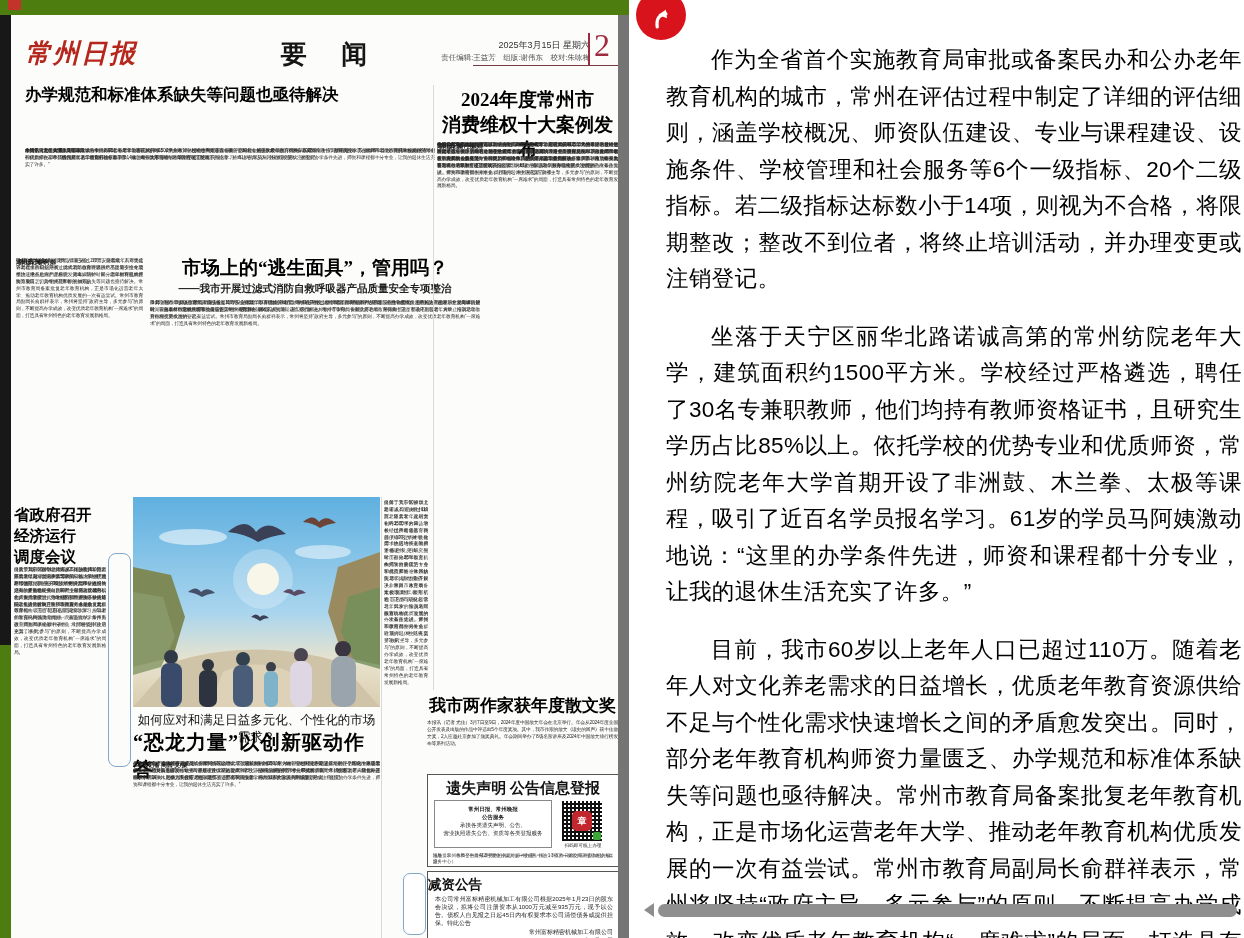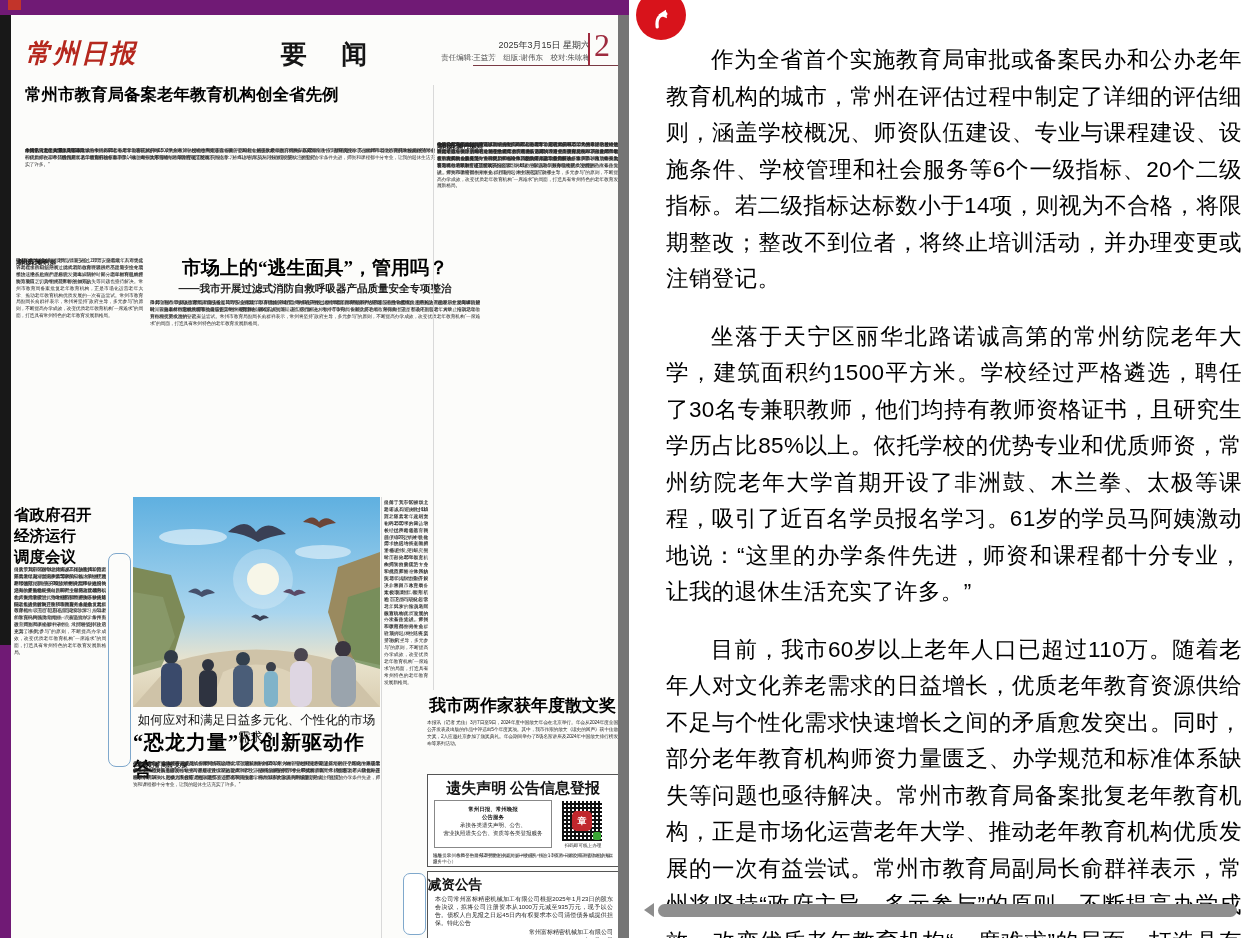--- a/index.html
+++ b/index.html
@@ -1,17 +1,17 @@
 <!DOCTYPE html>
 <html><head>
 <meta charset="utf-8">
 <style>
   html,body{margin:0;padding:0;width:1244px;height:938px;overflow:hidden;background:#fff;
     font-family:"Liberation Sans",sans-serif;}
-  .screen{position:relative;width:1244px;height:938px;background:#701a75;}
+  .screen{position:relative;width:1244px;height:938px;background:#4d7c0f;}
 
   
   .left-strip{position:absolute;left:0;top:15px;width:11px;height:630px;background:#181818;}
   .red-corner{position:absolute;left:8px;top:0;width:13px;height:10px;background:#c2342a;}
   .page{position:absolute;left:11px;top:15px;width:607px;height:923px;background:#fcfcfa;
         overflow:hidden;filter:blur(.2px);}
   .page *{position:absolute;box-sizing:border-box;}
 
   .m-logo{left:14px;top:21px;width:130px;font-family:"Liberation Serif",serif;font-style:italic;
           font-weight:bold;font-size:26px;color:#b5271d;letter-spacing:2px;}
@@ -108,21 +108,21 @@
 
   <div class="page">
     <div class="m-logo">常州日报</div>
     <div class="m-section">要  闻</div>
     <div class="m-date1">2025年3月15日  星期六</div>
     <div class="m-date2">责任编辑:王益芳　组版:谢伟东　校对:朱咏梅</div>
     <div class="m-rule"></div>
     <div class="m-vline"></div>
     <div class="m-page">2</div>
 
-    <div class="a1-kicker">常州市教育局备案老年教育机构创全省先例</div>
+    <div class="a1-kicker">办学规范和标准体系缺失等问题也亟待解决</div>
     <div class="a1-body t">
       <span class="lead-in">本报讯（尤佳 时晨）3月13日，</span>
         <span>常州纺院老年大学揭牌暨教学学习中心2025年春季学期班正式开班，成为全市第一所由教育局审批备案、面向社会招生的老年教育机构。2023年9月，市教育局发布了《常州市老年教育机构备案办法（试行）》，在全市范围内开展老年教育机构备案工作，推动终身教育与民办老年教育规范发展。</span>
         <span>作为全省首个实施教育局审批或备案民办和公办老年教育机构的城市，常州在评估过程中制定了详细的评估细则，涵盖学校概况、师资队伍建设、专业与课程建设、设施条件、学校管理和社会服务等6个一级指标、20个二级指标。若二级指标达标数小于14项，则视为不合格，将限期整改；整改不到位者，将终止培训活动，并办理变更或注销登记。</span>
         <span>坐落于天宁区丽华北路诺诚高第的常州纺院老年大学，建筑面积约1500平方米。学校经过严格遴选，聘任了30名专兼职教师，他们均持有教师资格证书，且研究生学历占比85%以上。依托学校的优势专业和优质师资，常州纺院老年大学首期开设了非洲鼓、木兰拳、太极等课程，吸引了近百名学员报名学习。61岁的学员马阿姨激动地说：“这里的办学条件先进，师资和课程都十分专业，让我的退休生活充实了许多。”</span>
     </div>
 
     <div class="a2-col t">
       <span class="byl">□本报记者 何嫄</span>
       <span class="byl">通讯员 周琴</span>
@@ -196,20 +196,24 @@
     <div class="dino-body t">
       <span class="byl">□本报记者 周茜 文/摄</span>
       <span>当前，文旅产业市场变化迅速，消费者日益成熟，正面临许多全新挑战。如何应对和满足日益多元化、个性化的市场需求？中华恐龙园度假区给出的回答是：持续深化“恐龙资产”，分步推进IP应用、强化IP赋能动能支撑，打通“资产—转化—应用”闭环，同时，恐龙园集团正通过改造工业遗产等城市资源，拓展城市文旅消费新场景。</span>
         <span>坐落于天宁区丽华北路诺诚高第的常州纺院老年大学，建筑面积约1500平方米。学校经过严格遴选，聘任了30名专兼职教师，他们均持有教师资格证书，且研究生学历占比85%以上。依托学校的优势专业和优质师资，常州纺院老年大学首期开设了非洲鼓、木兰拳、太极等课程，吸引了近百名学员报名学习。61岁的学员马阿姨激动地说：“这里的办学条件先进，师资和课程都十分专业，让我的退休生活充实了许多。”</span>
         <span>作为全省首个实施教育局审批或备案民办和公办老年教育机构的城市，常州在评估过程中制定了详细的评估细则，涵盖学校概况、师资队伍建设、专业与课程建设、设施条件、学校管理和社会服务等6个一级指标、20个二级指标。若二级指标达标数小于14项，则视为不合格，将限期整改；整改不到位者，将终止培训活动，并办理变更或注销登记。</span>
     </div>
 
     <div class="vrule1"></div>
     <div class="vrule2"></div>
 
+    <div class="con-head">
+      <div style="position:static">2024年度常州市</div>
+      <div style="position:static">消费维权十大案例发布</div>
+    </div>
     <div class="con-body t">
       <span class="byl">□本报记者 于素娟</span>
       <span class="byl">通讯员 李甲生</span>
       <span>今年“3·15”国际消费者权益日的主题是“共筑满意消费”。记者13日获悉，为警示经营者依法诚信经营，引导消费者科学理性消费，市市场监管局、市消保委联合发布2024年度消费维权十大案例，涉及预付卡消费、网络购物、老年保健品等多个领域。</span>
         <span>作为全省首个实施教育局审批或备案民办和公办老年教育机构的城市，常州在评估过程中制定了详细的评估细则，涵盖学校概况、师资队伍建设、专业与课程建设、设施条件、学校管理和社会服务等6个一级指标、20个二级指标。若二级指标达标数小于14项，则视为不合格，将限期整改；整改不到位者，将终止培训活动，并办理变更或注销登记。</span>
         <span>坐落于天宁区丽华北路诺诚高第的常州纺院老年大学，建筑面积约1500平方米。学校经过严格遴选，聘任了30名专兼职教师，他们均持有教师资格证书，且研究生学历占比85%以上。依托学校的优势专业和优质师资，常州纺院老年大学首期开设了非洲鼓、木兰拳、太极等课程，吸引了近百名学员报名学习。61岁的学员马阿姨激动地说：“这里的办学条件先进，师资和课程都十分专业，让我的退休生活充实了许多。”</span>
         <span>目前，我市60岁以上老年人口已超过110万。随着老年人对文化养老需求的日益增长，优质老年教育资源供给不足与个性化需求快速增长之间的矛盾愈发突出。同时，部分老年教育机构师资力量匮乏、办学规范和标准体系缺失等问题也亟待解决。常州市教育局备案批复老年教育机构，正是市场化运营老年大学、推动老年教育机构优质发展的一次有益尝试。常州市教育局副局长俞群祥表示，常州将坚持“政府主导，多元参与”的原则，不断提高办学成效，改变优质老年教育机构“一席难求”的局面，打造具有常州特色的老年教育发展新格局。</span>
         <span>常州纺院老年大学揭牌暨教学学习中心2025年春季学期班正式开班，成为全市第一所由教育局审批备案、面向社会招生的老年教育机构。2023年9月，市教育局发布了《常州市老年教育机构备案办法（试行）》，在全市范围内开展老年教育机构备案工作，推动终身教育与民办老年教育规范发展。</span>
     </div>
 

